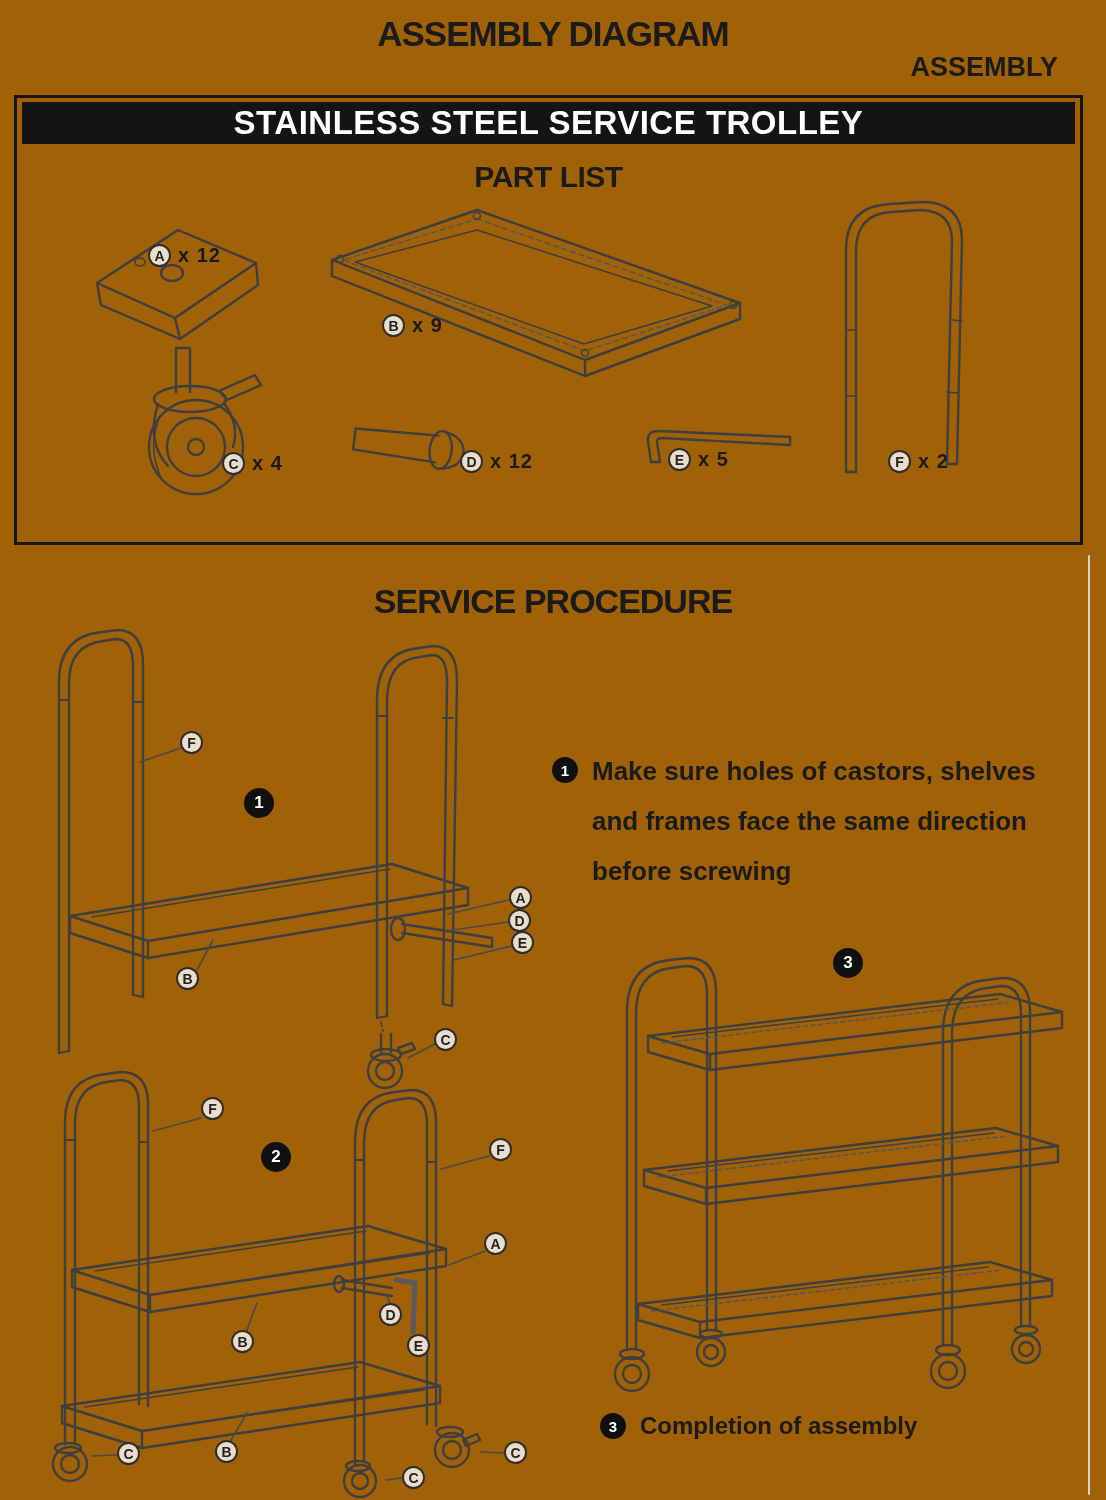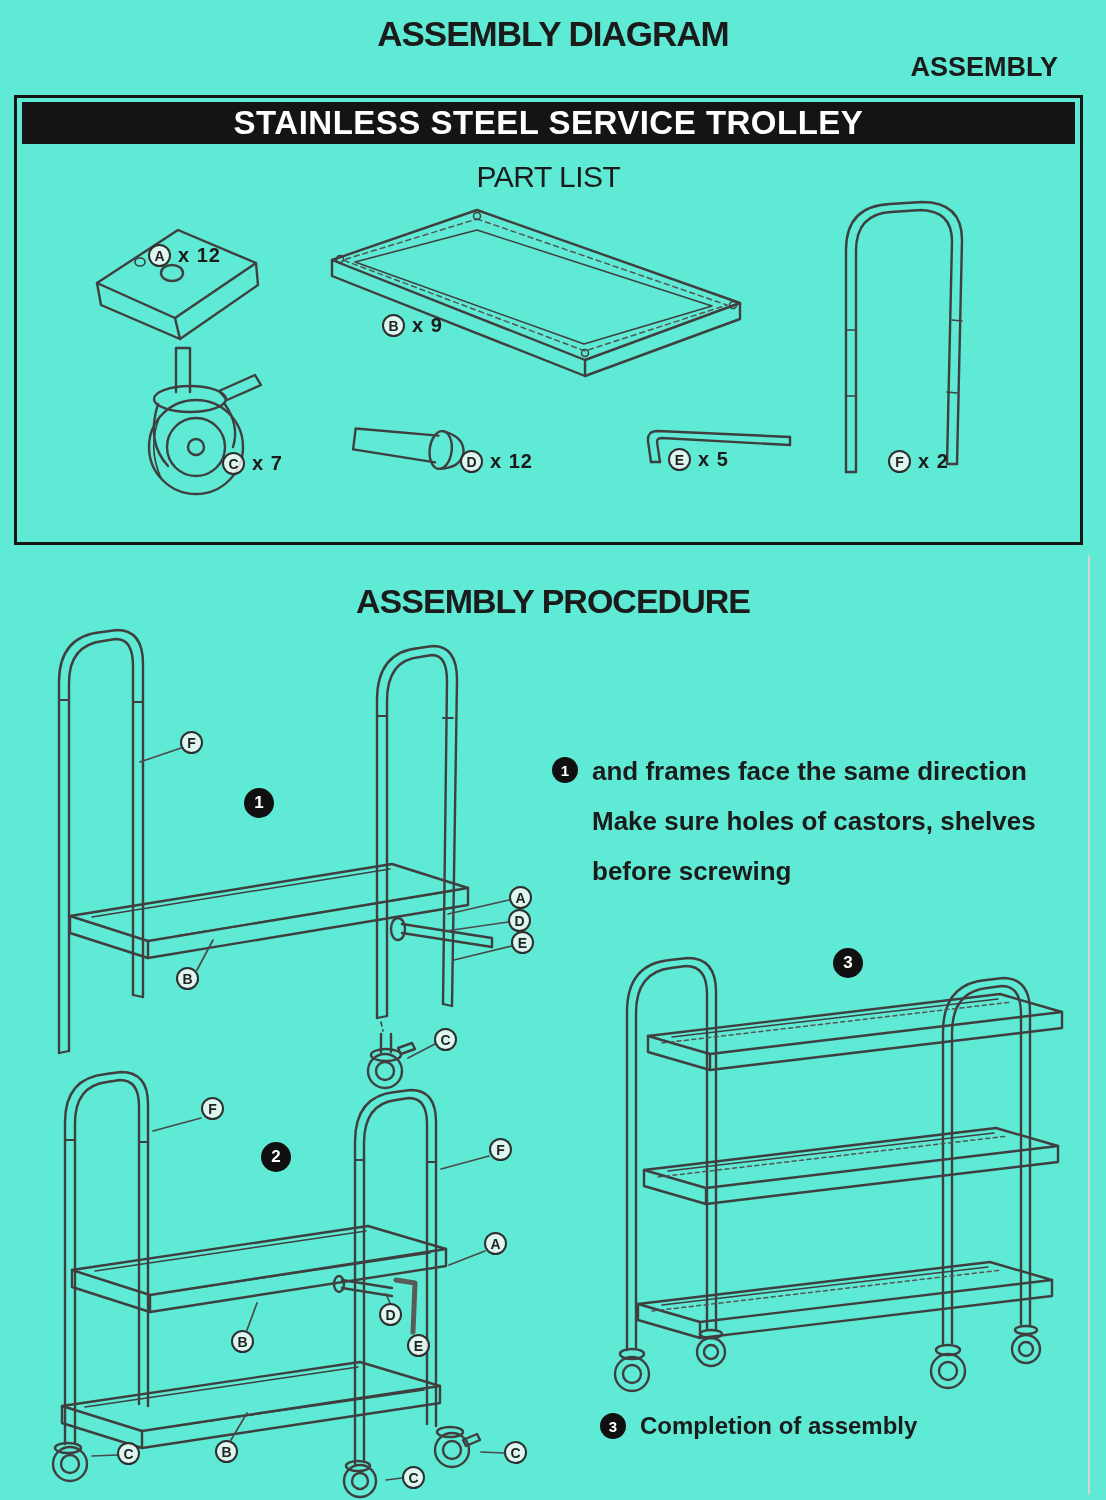--- a/index.html
+++ b/index.html
@@ -1,29 +1,29 @@
 <!DOCTYPE html>
 <html><head>
 <meta charset="utf-8">
 <style>
   html,body{margin:0;padding:0;background:#e8e6e2;}
   .sheet{
     position:relative;width:1106px;height:1500px;margin:0 auto;
-    background:#5eead4;color:#1b1b1b;overflow:hidden;
+    background:#a16207;color:#1b1b1b;overflow:hidden;
     font-family:"Liberation Sans",sans-serif;
   }
   .title{position:absolute;top:14px;left:0;width:100%;text-align:center;
     font-size:35px;font-weight:bold;letter-spacing:-1px;}
   .english{position:absolute;top:52px;right:48px;font-size:27px;font-weight:bold;}
   .partbox{position:absolute;left:14px;top:95px;width:1069px;height:450px;
     border:3px solid #161616;box-sizing:border-box;}
   .banner{margin:4px 5px 16px 5px;background:#141414;color:#ffffff;text-align:center;
     font-size:33px;font-weight:bold;height:42px;line-height:42px;letter-spacing:.5px;}
   .pl-heading{position:absolute;left:0;top:62px;width:100%;text-align:center;
-    font-size:30px;font-weight:normal;letter-spacing:-.5px;}
+    font-size:30px;font-weight:bold;letter-spacing:-.5px;}
   svg.art{position:absolute;left:0;top:0;width:1106px;height:1500px;}
   .plabel{position:absolute;display:flex;align-items:center;gap:7px;font-weight:bold;}
   .co{display:inline-flex;align-items:center;justify-content:center;
     width:23px;height:23px;border:2px solid #2e2e2e;border-radius:50%;
     font-size:14px;font-weight:bold;background:rgba(250,249,246,.82);
     box-sizing:border-box;color:#222;}
   .co.abs{position:absolute;}
   .qty{font-size:20px;letter-spacing:1px;text-align:center;}
   .step-badge{display:inline-flex;align-items:center;justify-content:center;
     background:#101010;color:#ffffff;border-radius:50%;font-weight:bold;flex:none;}
@@ -217,36 +217,36 @@
   <span class="plabel" style="left:148px;top:244px">
     <span class="co">A</span>
     <span class="qty">x 12</span>
   </span>
   <span class="plabel" style="left:382px;top:314px">
     <span class="co">B</span>
     <span class="qty">x 9</span>
   </span>
   <span class="plabel" style="left:222px;top:452px">
     <span class="co">C</span>
-    <span class="qty">x 7</span>
+    <span class="qty">x 4</span>
   </span>
   <span class="plabel" style="left:460px;top:450px">
     <span class="co">D</span>
     <span class="qty">x 12</span>
   </span>
   <span class="plabel" style="left:668px;top:448px">
     <span class="co">E</span>
     <span class="qty">x 5</span>
   </span>
   <span class="plabel" style="left:888px;top:450px">
     <span class="co">F</span>
     <span class="qty">x 2</span>
   </span>
 
-  <div class="proc-heading">ASSEMBLY PROCEDURE</div>
+  <div class="proc-heading">SERVICE PROCEDURE</div>
 
   <span class="step-badge abs b30" style="left:244px;top:788px">1</span>
   <span class="step-badge abs b30" style="left:261px;top:1142px">2</span>
   <span class="step-badge abs b30" style="left:833px;top:948px">3</span>
 
   <span class="co abs" style="left:180px;top:731px">F</span>
   <span class="co abs" style="left:176px;top:967px">B</span>
   <span class="co abs" style="left:509px;top:886px">A</span>
   <span class="co abs" style="left:508px;top:909px">D</span>
   <span class="co abs" style="left:511px;top:931px">E</span>
@@ -259,22 +259,22 @@
   <span class="co abs" style="left:379px;top:1303px">D</span>
   <span class="co abs" style="left:407px;top:1334px">E</span>
   <span class="co abs" style="left:117px;top:1442px">C</span>
   <span class="co abs" style="left:215px;top:1440px">B</span>
   <span class="co abs" style="left:402px;top:1466px">C</span>
   <span class="co abs" style="left:504px;top:1441px">C</span>
 
   <div class="note" style="left:552px;top:746px">
     <span class="step-badge b26">1</span>
     <div class="note-lines">
+      <div>Make sure holes of castors, shelves</div>
       <div>and frames face the same direction</div>
-      <div>Make sure holes of castors, shelves</div>
       <div>before screwing</div>
     </div>
   </div>
 
   <div class="note completion" style="left:600px;top:1412px">
     <span class="step-badge b26">3</span>
     <span class="completion-text">Completion of assembly</span>
   </div>
 
 </div>

